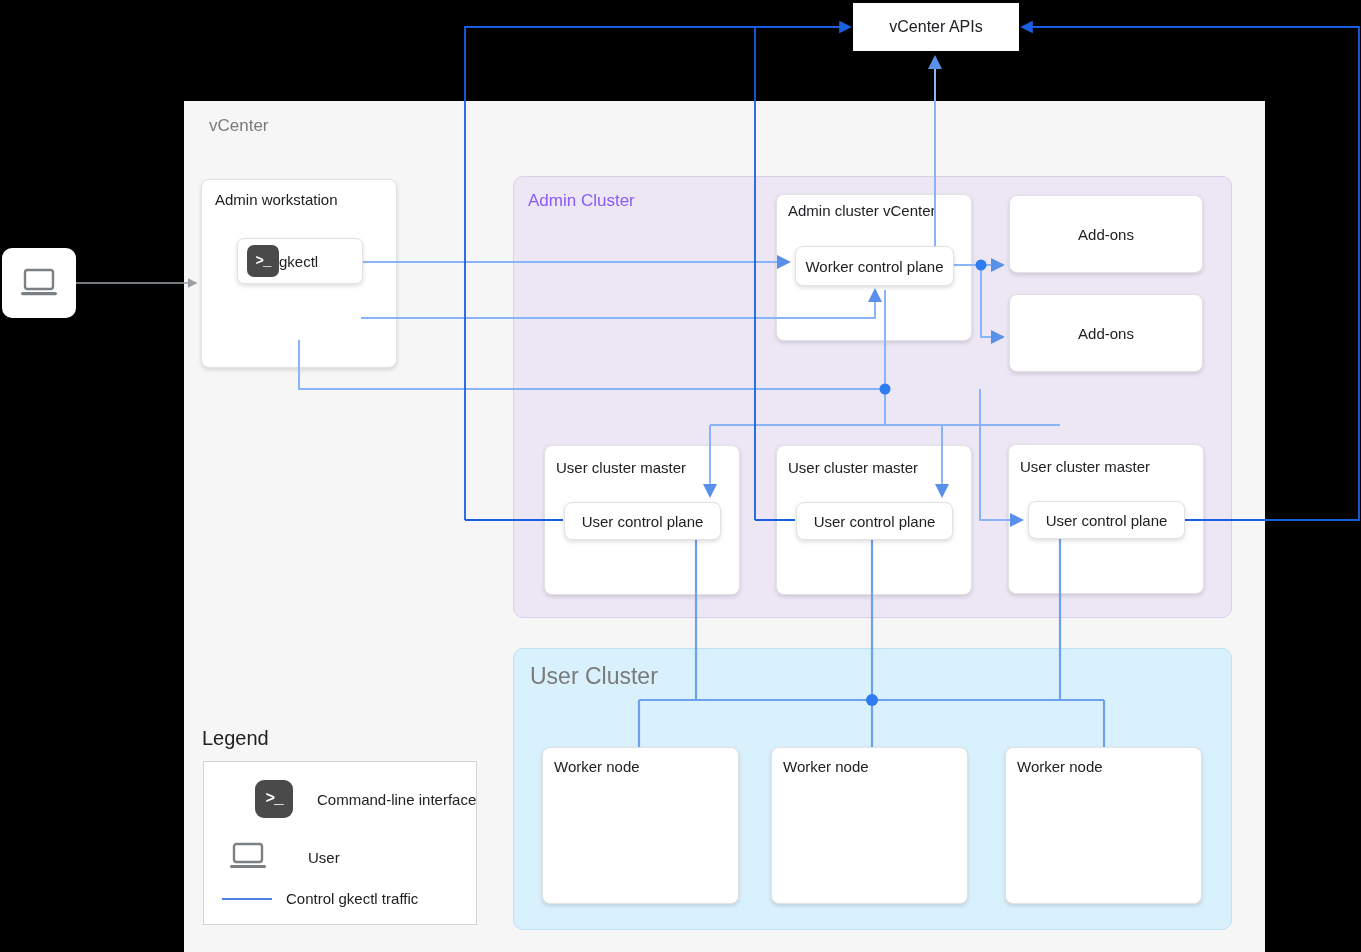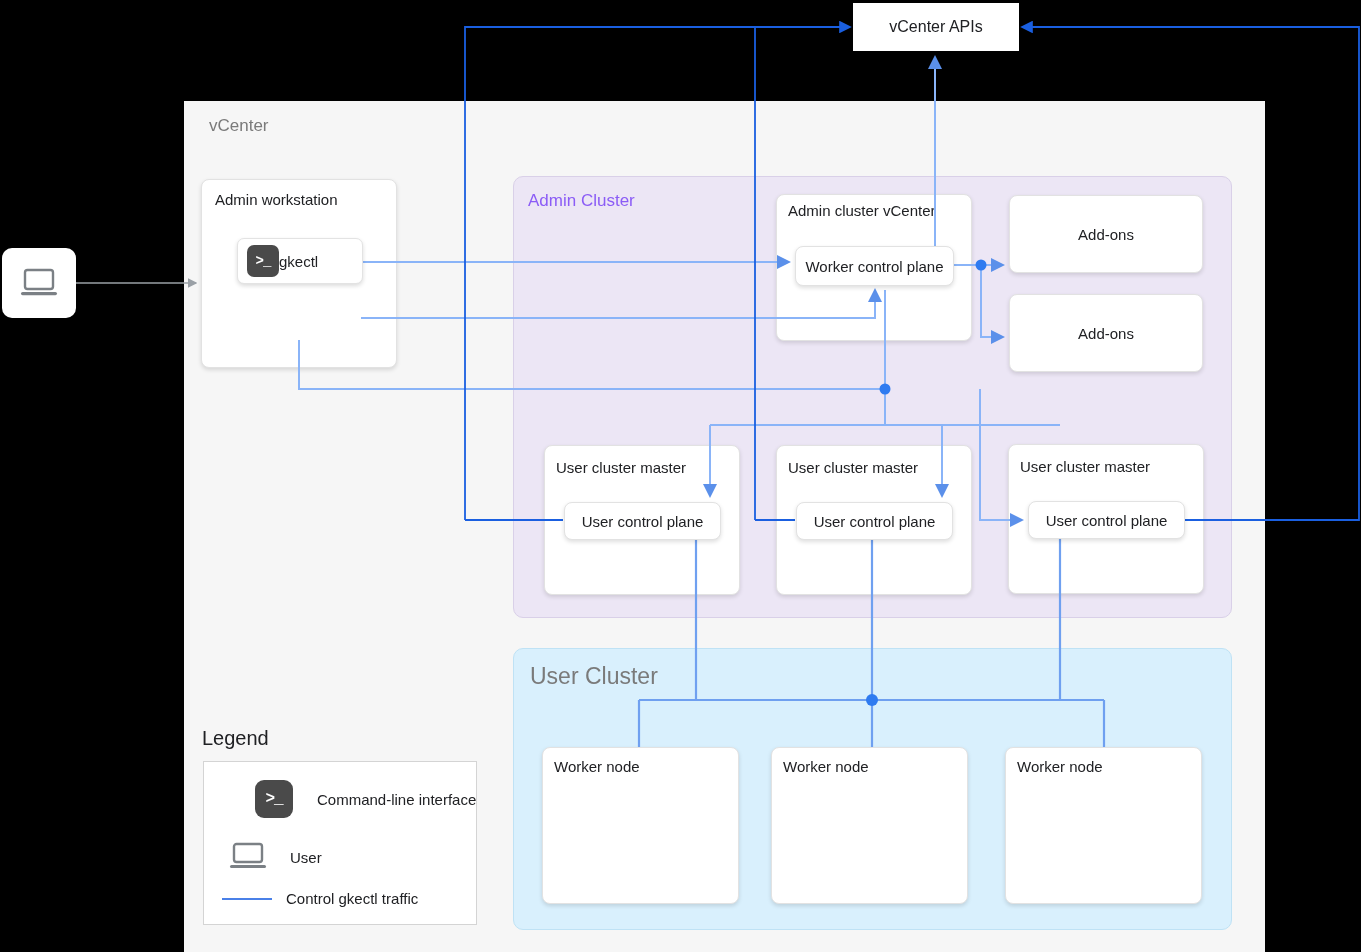--- a/index.html
+++ b/index.html
@@ -66,21 +66,21 @@
   .wn1-title{left:554px;top:758px;}
   .wn2-title{left:783px;top:758px;}
   .wn3-title{left:1017px;top:758px;}
 
   .legend-title{position:absolute;left:202px;top:727px;font-size:20px;color:#202124;}
   .legend-box{position:absolute;left:203px;top:761px;width:272px;height:162px;background:#fff;
               border:1px solid #d4d4d4;}
   .lrow{position:absolute;display:flex;align-items:center;}
   .lrow .ltxt{font-size:15px;color:#202124;}
   .lr1{left:228px;top:780px;margin-left:27px;}
-  .lr2{left:228px;top:842px;}
+  .lr2{left:228px;top:842px;gap:18px;}
   .lr3{left:222px;top:890px;}
   .lr1 .ltxt{margin-left:24px;}
   .lr2 .ltxt{margin-left:22px;}
   .lr3 .ltxt{margin-left:14px;}
   .term-lg{width:38px;height:38px;border-radius:9px;background:#4a4a4a;position:relative;}
   .term-lg::before{content:">_";position:absolute;left:0;top:0;width:38px;height:38px;color:#fff;
                    font-family:"Liberation Mono","DejaVu Sans Mono",monospace;font-size:16px;font-weight:bold;
                    display:flex;align-items:center;justify-content:center;letter-spacing:-1px;}
   .swatch{width:50px;height:2px;background:#4a80e8;}
 </style>

